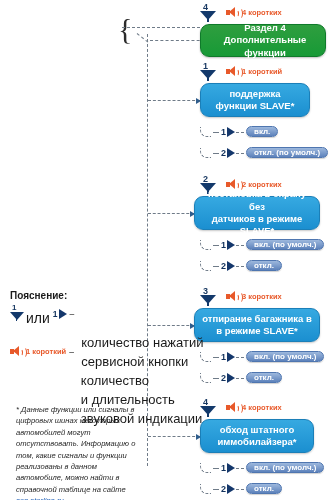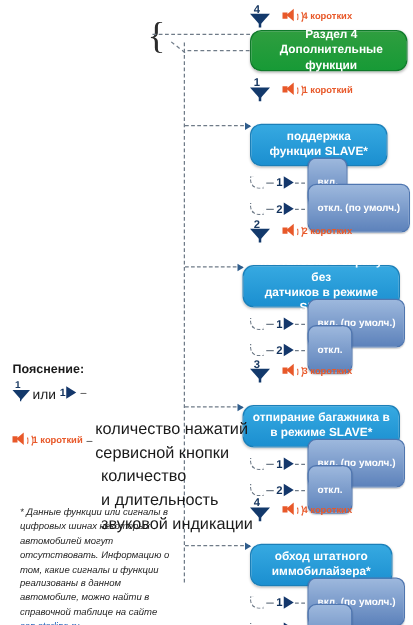--- a/index.html
+++ b/index.html
@@ -74,21 +74,20 @@
   }
   .node.green{
     background:linear-gradient(#2f9e3f,#179a36);
     border:1.6px solid #0f7a2a;
     box-shadow:0 1px 2px rgba(0,0,0,.25);
   }
   .node.blue{
     background:linear-gradient(#36a9e1,#1b8fd0);
     border:1.6px solid #1b7fb8;
     box-shadow:0 1px 2px rgba(0,0,0,.22);
-    margin-top:16px;
   }
 
   
   .press{
     position:absolute;display:flex;align-items:flex-start;
   }
   .press .cnt{
     position:absolute;left:3px;top:-2px;
     font-size:9px;font-weight:bold;color:#1a3a63;
   }
@@ -140,21 +139,21 @@
   }
   .opt .tri{
     width:0;height:0;
     border-left:8px solid #14376b;
     border-top:5px solid transparent;
     border-bottom:5px solid transparent;
     margin-right:1px;
   }
   .opt .dash2{width:8px;border-top:1px dashed #6f7b88;height:0;margin-top:1px;}
   .pill{
-    margin-left:2px;border-radius:7px;padding:14px 7px;
+    margin-left:2px;border-radius:7px;padding:0 7px;
     background:linear-gradient(#9db8dd,#5d82bb);
     border:1px solid #4f76b0;
     color:#ffffff;font-size:8px;font-weight:bold;white-space:nowrap;
     box-shadow:0 1px 1px rgba(0,0,0,.18);
   }
 
   
   .legend-title{
     position:absolute;left:10px;top:290px;
     font-size:10px;font-weight:bold;color:#1a1a1a;
@@ -163,21 +162,21 @@
   .legend-arrow{position:relative;width:14px;height:16px;}
   .legend-arrow .cnt{
     position:absolute;left:2px;top:-3px;font-size:8px;font-weight:bold;color:#1a3a63;
   }
   .legend-arrow .stem{position:absolute;left:6px;top:7px;width:1.4px;height:8px;background:#13396b;}
   .legend-arrow .head{
     position:absolute;left:0;top:6px;
     border-left:7px solid transparent;border-right:7px solid transparent;
     border-top:8px solid #13396b;
   }
-  .legend-or{font-size:11px;color:#1a1a1a;margin:4px 3px 0 2px;}
+  .legend-or{font-size:14px;color:#1a1a1a;margin:4px 3px 0 2px;}
   .legend-tri-wrap{position:relative;display:flex;align-items:center;margin-top:3px;}
   .legend-tri-wrap .n{font-size:8.5px;font-weight:bold;color:#11315c;margin-right:1px;}
   .legend-tri{
     width:0;height:0;border-left:8px solid #14376b;
     border-top:5px solid transparent;border-bottom:5px solid transparent;
   }
   .legend-txt{
     font-size:13px;color:#1a1a1a;line-height:1.45;margin-left:5px;white-space:pre-line;margin-top:28px;
   }
   .legend-dash{font-size:8.5px;color:#1a1a1a;margin:3px 2px 0 3px;}

